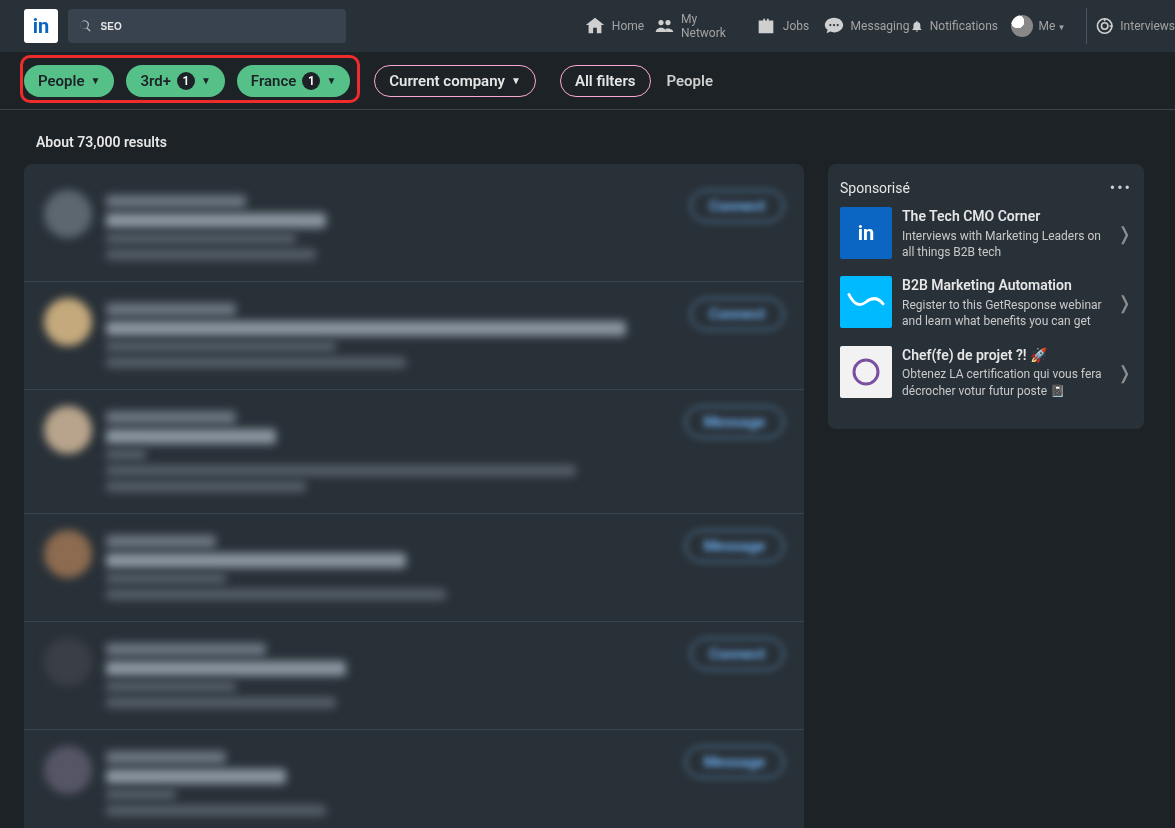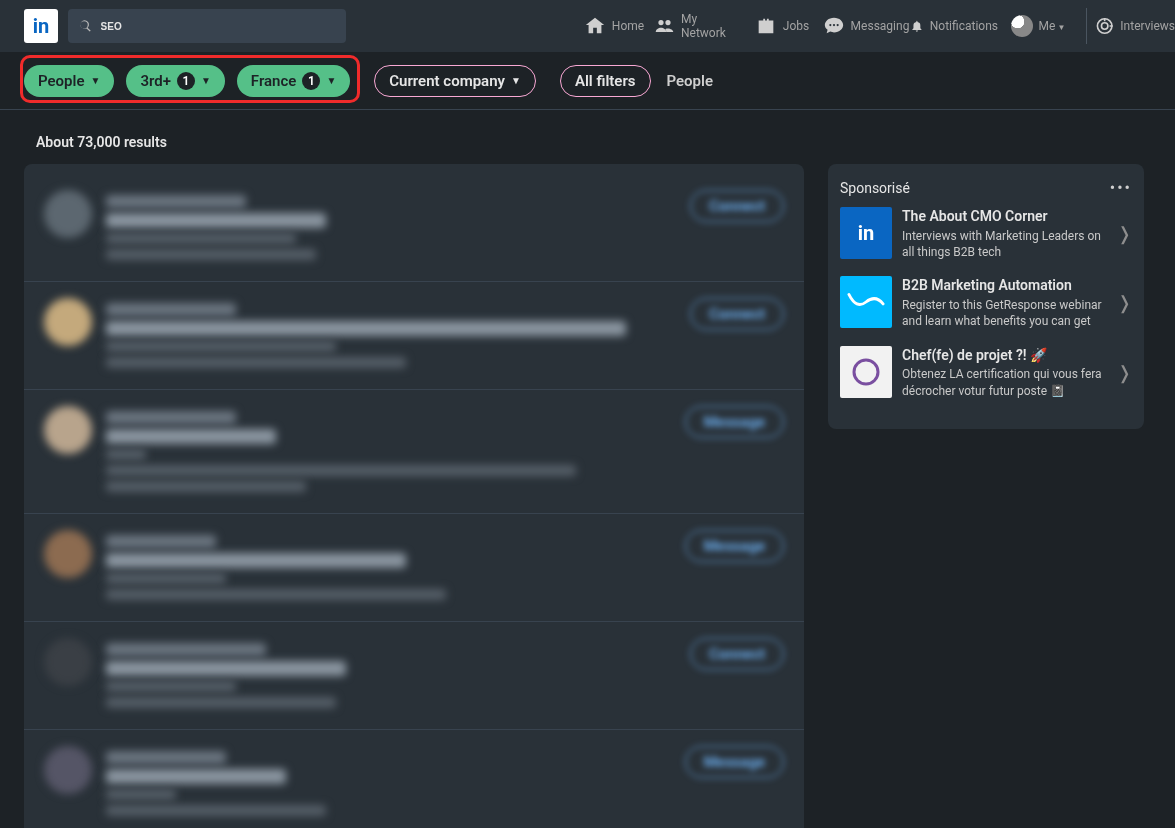--- a/index.html
+++ b/index.html
@@ -354,21 +354,21 @@
 
   <div class="sidebar">
     <div class="side-head">
       <span>Sponsorisé</span>
       <span class="side-dots">•••</span>
     </div>
 
     <div class="promo">
       <div class="promo-img" style="background:#0a66c2;font-size:20px;">in</div>
       <div class="promo-txt">
-        <span class="t">The About CMO Corner</span>
+        <span class="t">The Tech CMO Corner</span>
         <span>Interviews with Marketing Leaders on all things B2B tech</span>
       </div>
       <span class="chev">❭</span>
     </div>
 
     <div class="promo">
       <div class="promo-img" style="background:#00baff;">
         <svg width="38" height="20" viewBox="0 0 40 20">
             <path d="M2 2 Q10 18 20 10 T38 12" fill="none" stroke="#fff" stroke-width="3" stroke-linecap="round"></path>
           </svg>

